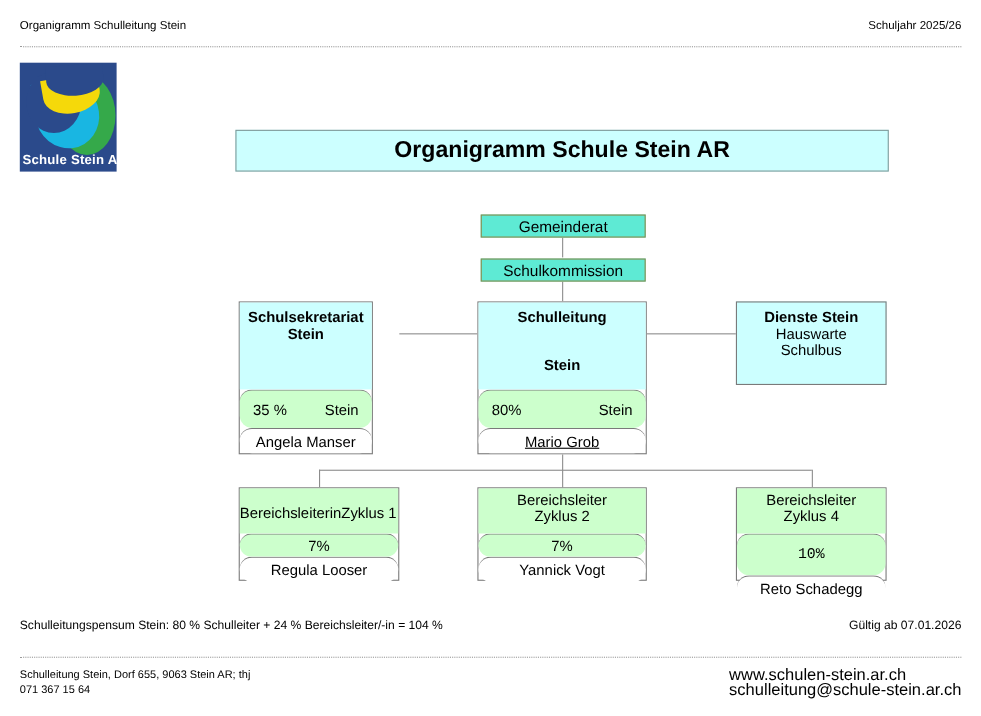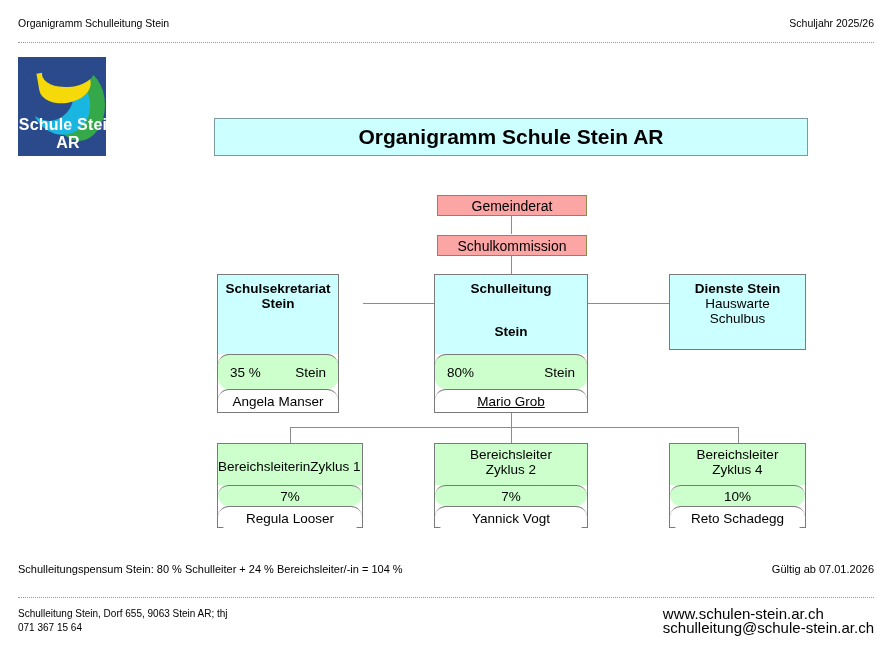--- a/index.html
+++ b/index.html
@@ -95,21 +95,21 @@
     background: #2b4a8b;
     border-radius: 0 0 50% 50%;
     transform: rotate(-4deg);
   }
   #logo .logo-text {
     position: absolute;
     left: 0; bottom: 4px;
     width: 100px;
     text-align: center;
     color: #ffffff;
-    font-size: 16px;
+    font-size: 12px;
     font-weight: bold;
     letter-spacing: .2px;
   }
 
   
   #title-banner {
     position: absolute;
     left: 214px;
     top: 118px;
     width: 594px;
@@ -142,21 +142,21 @@
     text-align: center;
   }
   .cyanpart { background: #ccffff; }
   .greenpart { background: #ccffcc; }
   .whitepart { background: #ffffff; }
   .divider-h { border-top: 1px solid #7a7a7a; border-radius: 11px; }
   .b { font-weight: bold; }
 
   
   .yellowbox {
-    background: #fca5a5;
+    background: #5eead4;
     border: 1px solid #8a8a4a;
   }
   .yellowbox .cell { font-size: 14px; }
 
   
   .pctrow {
     display: flex;
     align-items: center;
     justify-content: space-between;
     padding: 0 12px;
@@ -297,21 +297,21 @@
     </div>
     <div class="cell greenpart divider-h" style="height:21px;">7%</div>
     <div class="cell whitepart divider-h" style="height:23px;">Yannick Vogt</div>
   </div>
 
   <div class="box" style="left:669px; top:443px; width:137px; height:85px;">
     <div class="cell greenpart" style="height:41px; flex-direction:column; padding-top:3px; align-items:center; justify-content:flex-start;">
       <div>Bereichsleiter</div>
       <div>Zyklus 4</div>
     </div>
-    <div class="cell greenpart divider-h" style="height:21px;">10%</div>
+    <div class="cell greenpart divider-h" style="height:38px;font-family:Liberation Mono, monospace;">10%</div>
     <div class="cell whitepart divider-h" style="height:23px;">Reto Schadegg</div>
   </div>
 
   <div class="cap-left">Schulleitungspensum Stein: 80 % Schulleiter + 24 % Bereichsleiter/-in   = 104 %</div>
   <div class="cap-right">Gültig ab 07.01.2026</div>
 
   <div class="dotted-rule" id="rule-foot"></div>
   <div class="foot-left">
     <div>Schulleitung Stein, Dorf 655, 9063 Stein AR; thj</div>
     <div>071 367 15 64</div>

